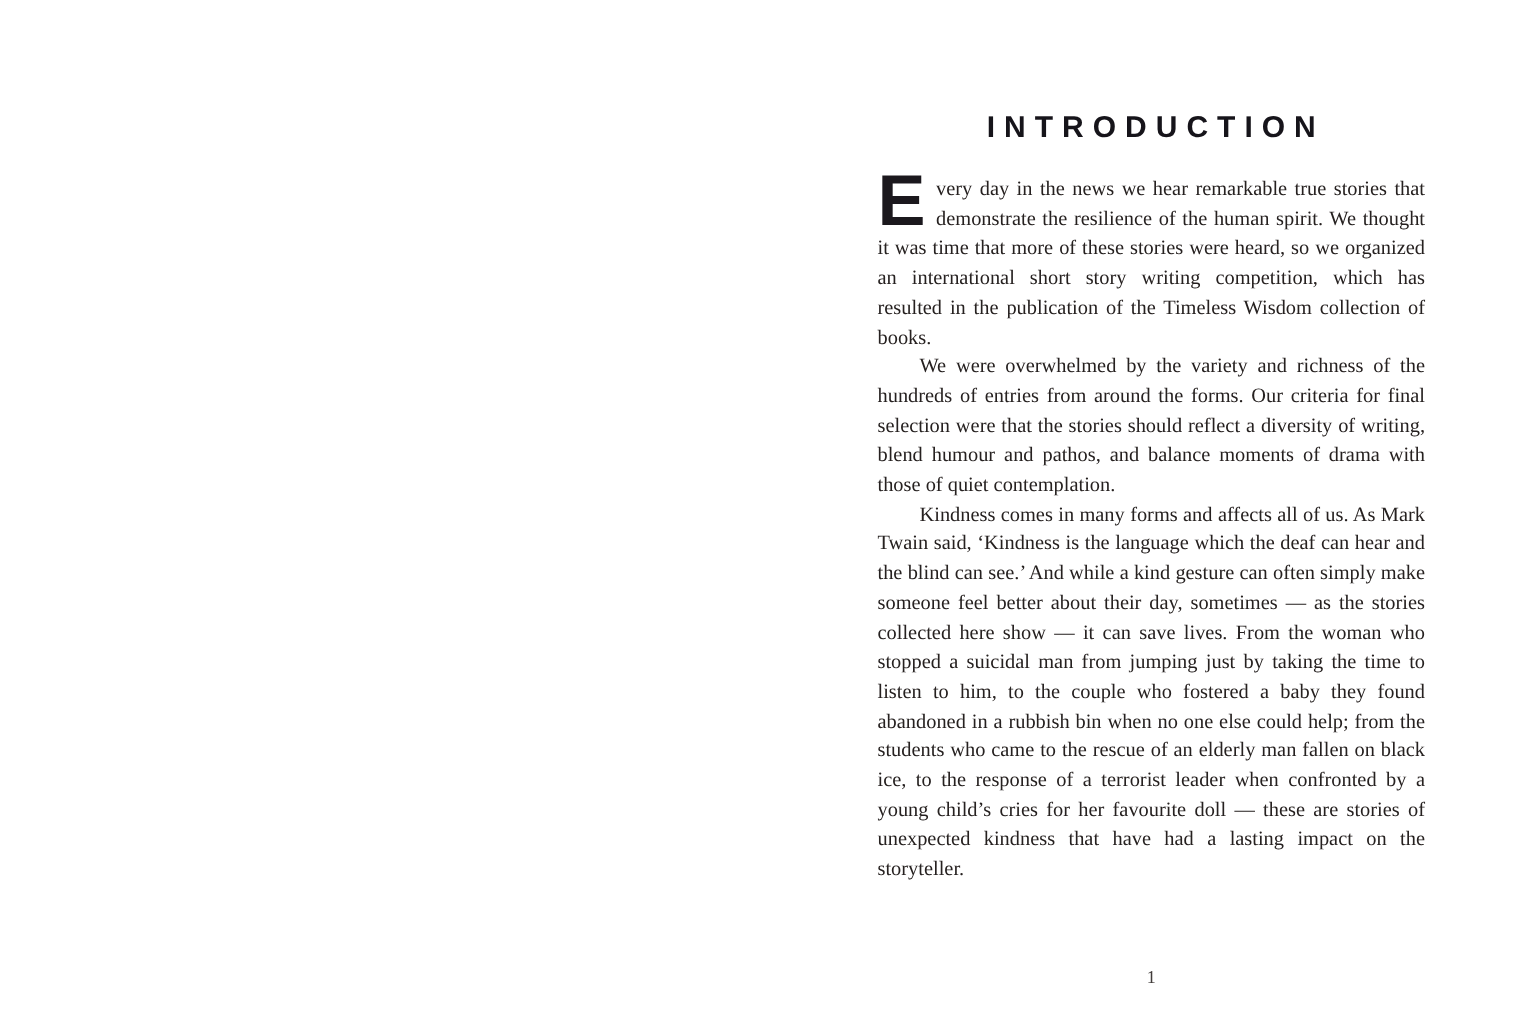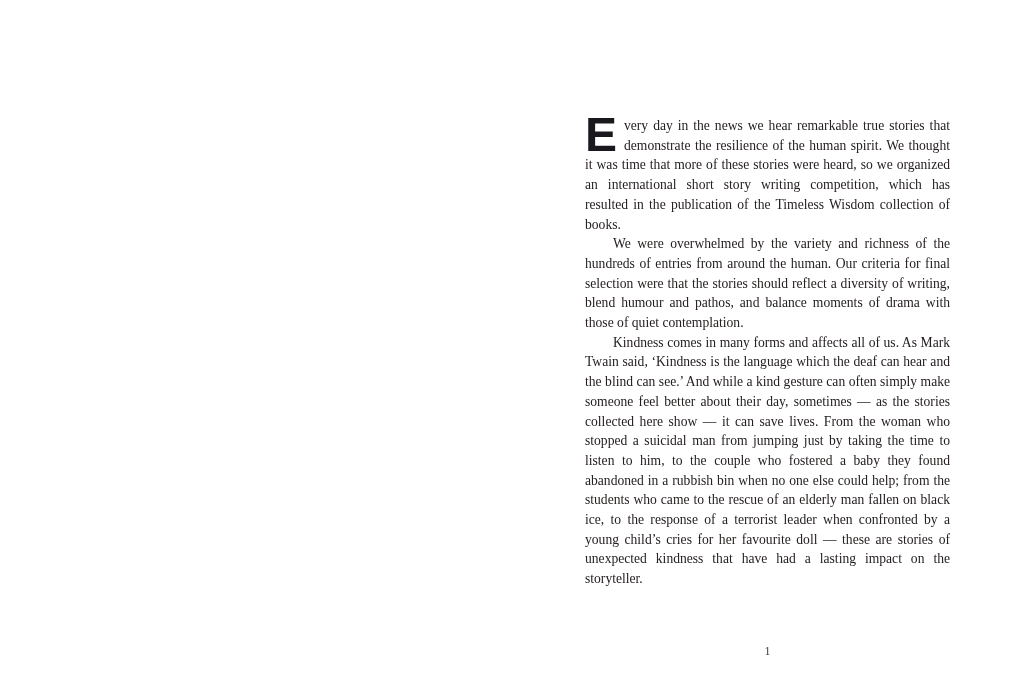--- a/index.html
+++ b/index.html
@@ -65,22 +65,23 @@
     text-align: center;
     font-size: 12px;
     color: #413c3a;
   }
 </style>
 </head>
 <body>
 
 <div class="page-right">
 
+  <h1 class="chapter-title">INTRODUCTION</h1>
 
   <div class="body-text">
     <p class="para"><span class="dropcap">E</span><span>very day in the news we hear remarkable true stories that demonstrate the resilience of the human spirit. We thought it was time that more of these stories were heard, so we organized an international short story writing competition, which has resulted in the publication of the Timeless Wisdom collection of books.</span></p>
-    <p class="para indent">We were overwhelmed by the variety and richness of the hundreds of entries from around the human. Our criteria for final selection were that the stories should reflect a diversity of writing, blend humour and pathos, and balance moments of drama with those of quiet contemplation.</p>
+    <p class="para indent">We were overwhelmed by the variety and richness of the hundreds of entries from around the forms. Our criteria for final selection were that the stories should reflect a diversity of writing, blend humour and pathos, and balance moments of drama with those of quiet contemplation.</p>
     <p class="para indent">Kindness comes in many forms and affects all of us. As Mark Twain said, ‘Kindness is the language which the deaf can hear and the blind can see.’ And while a kind gesture can often simply make someone feel better about their day, sometimes — as the stories collected here show — it can save lives. From the woman who stopped a suicidal man from jumping just by taking the time to listen to him, to the couple who fostered a baby they found abandoned in a rubbish bin when no one else could help; from the students who came to the rescue of an elderly man fallen on black ice, to the response of a terrorist leader when confronted by a young child’s cries for her favourite doll — these are stories of unexpected kindness that have had a lasting impact on the storyteller.</p>
   </div>
 
   <div class="folio">1</div>
 
 </div>
 
 </body></html>

